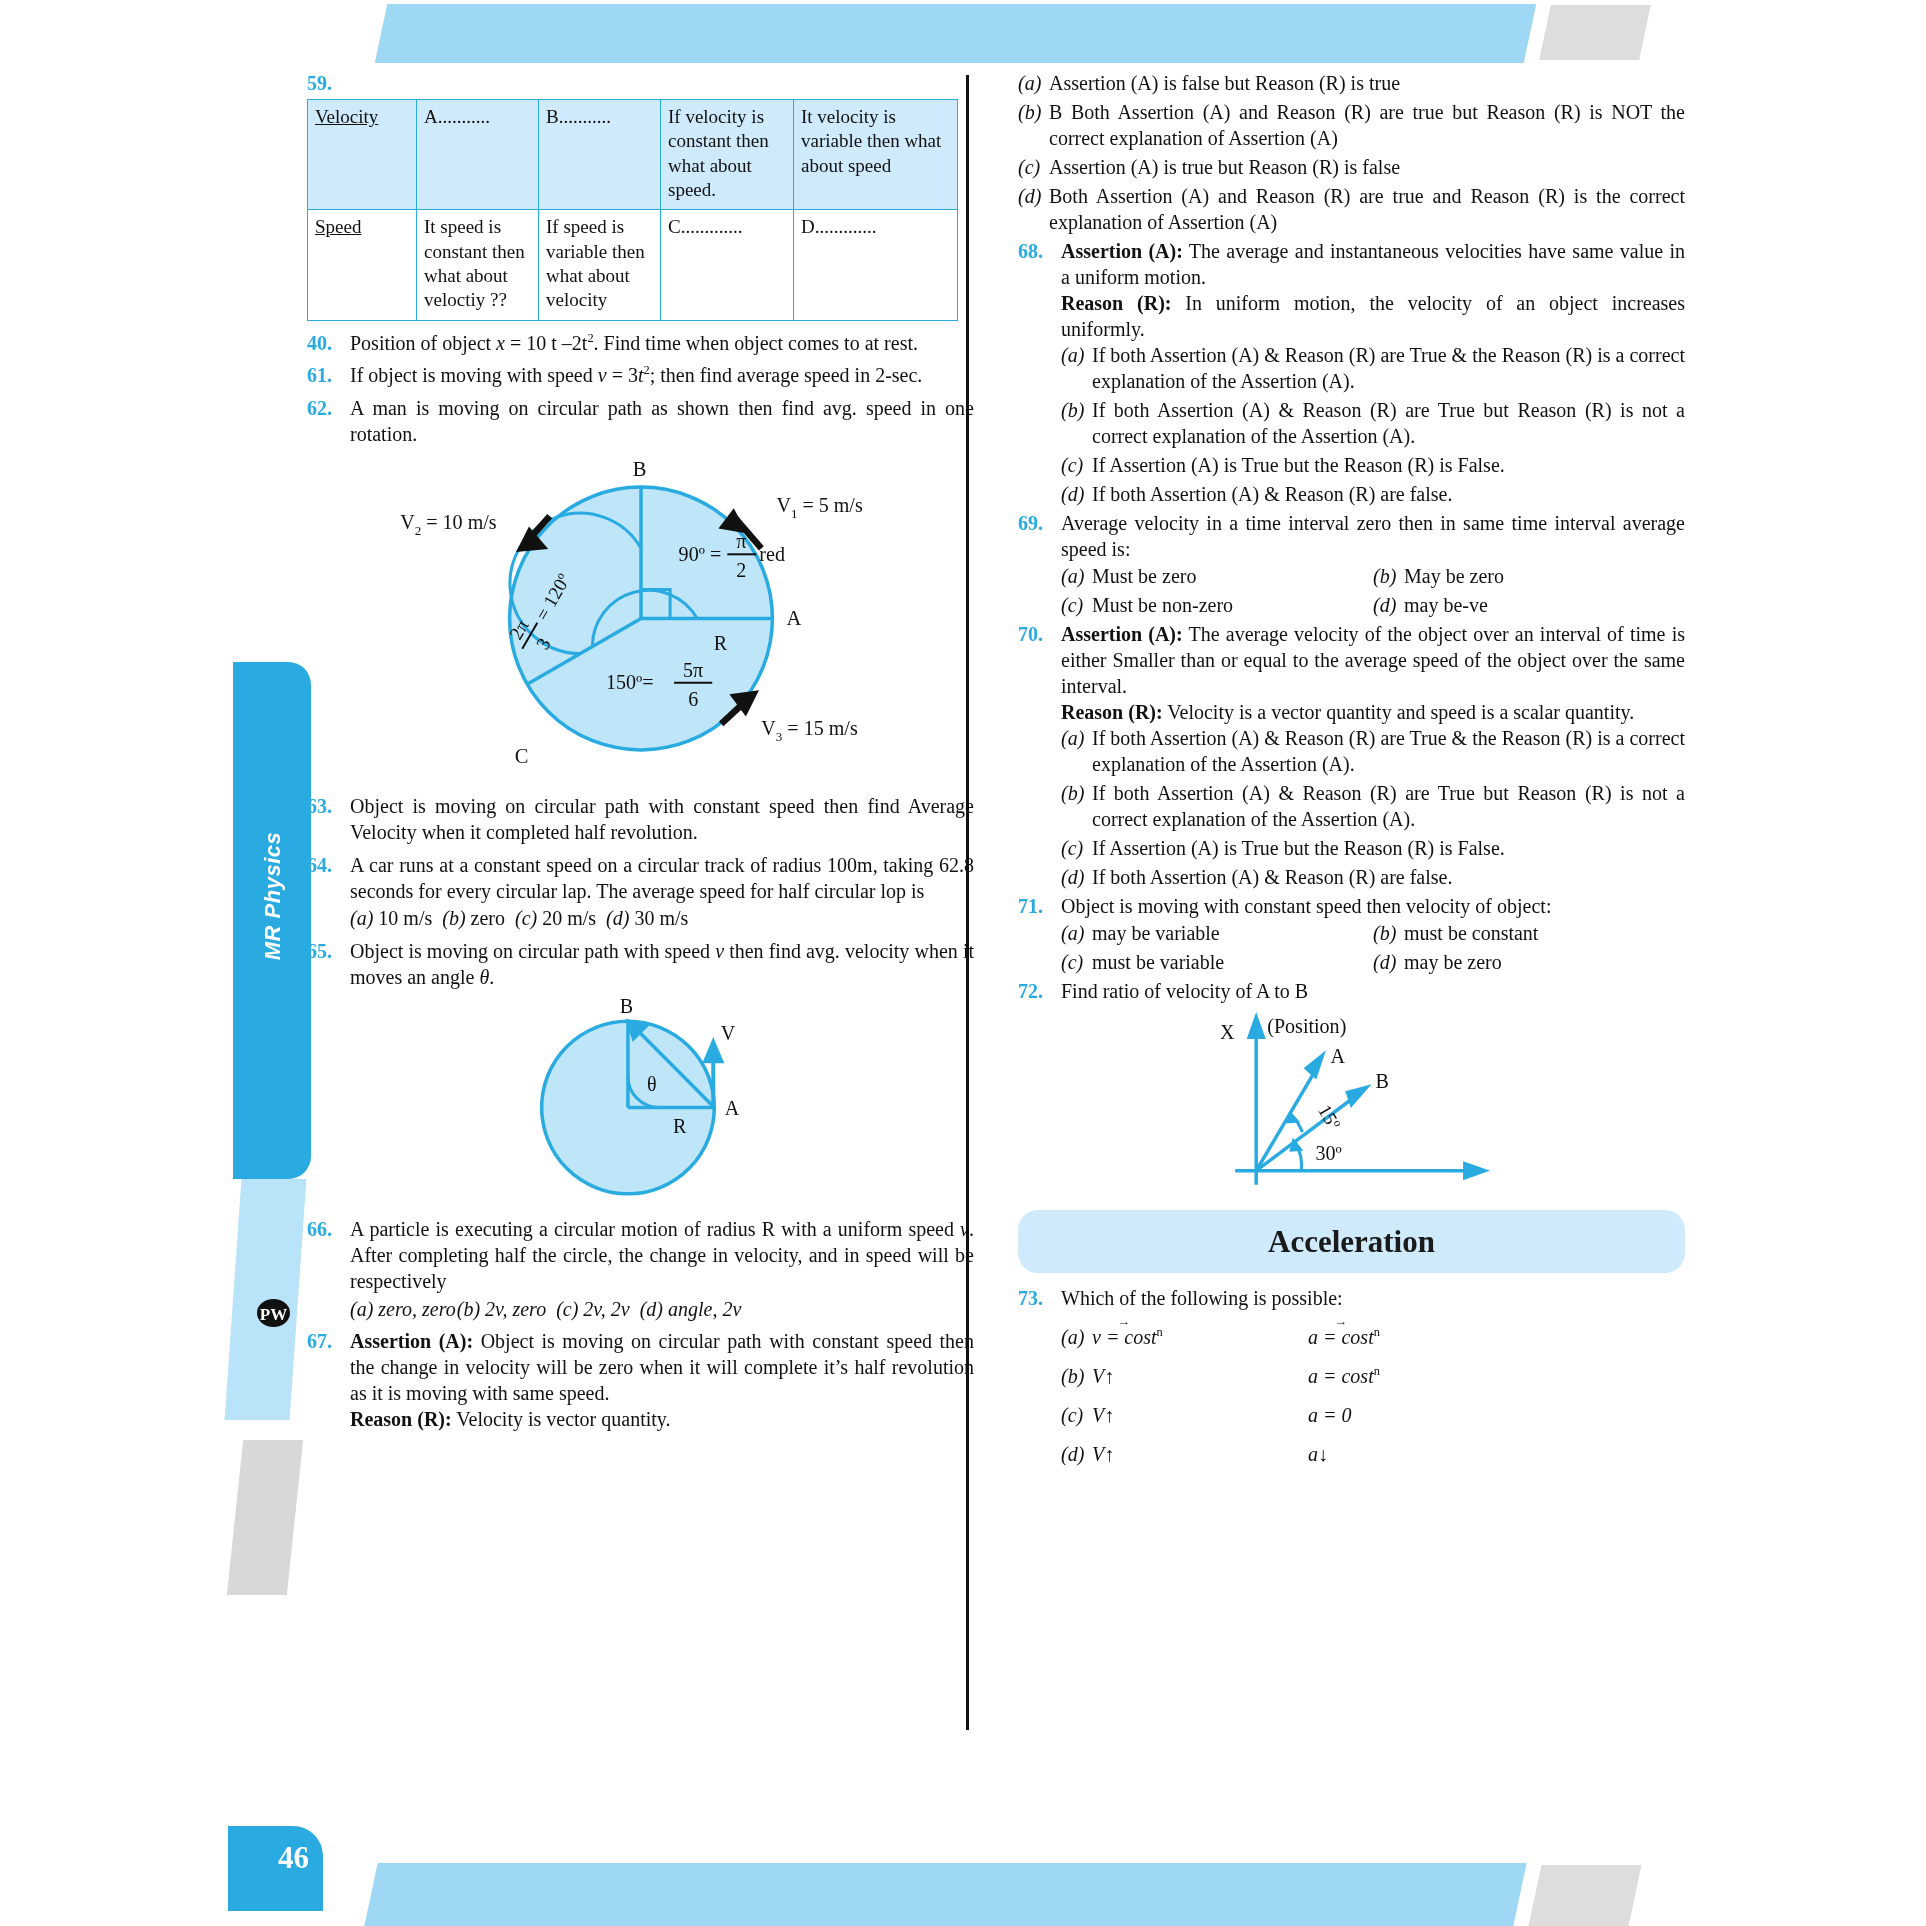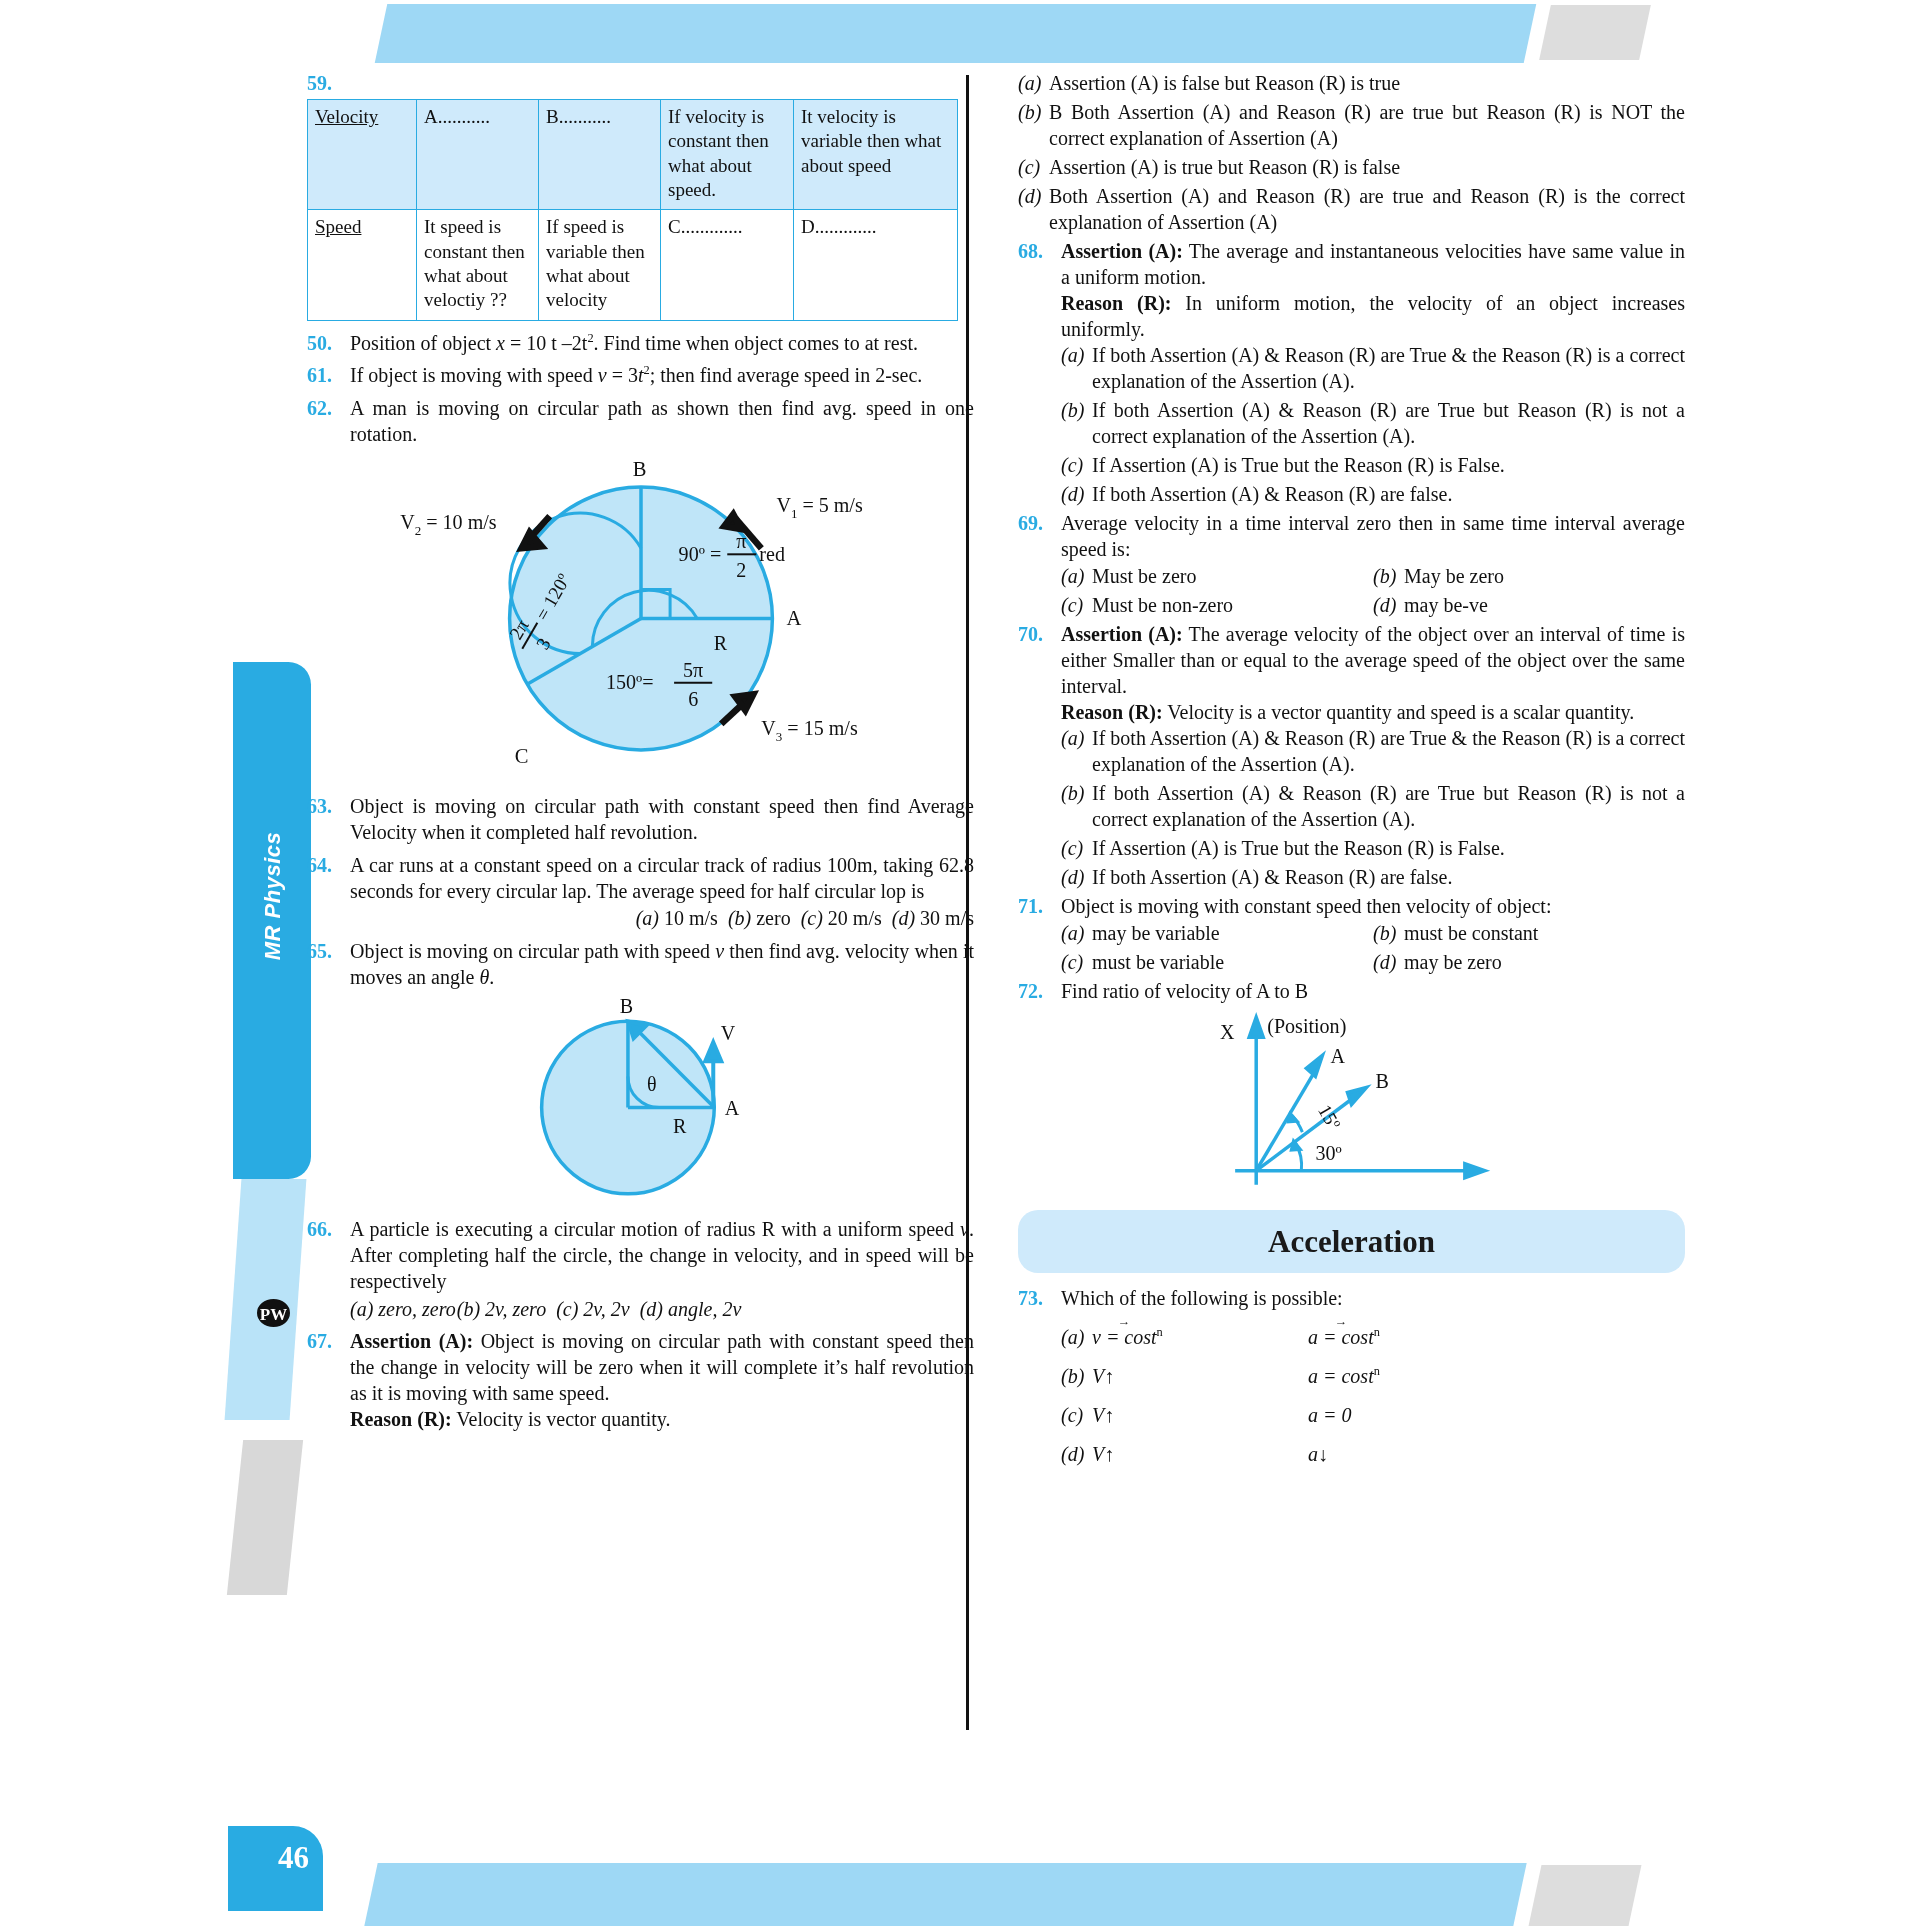--- a/index.html
+++ b/index.html
@@ -232,21 +232,21 @@
         <td class="c2">It speed is constant then what about veloctiy ??</td>
         <td class="c3">If speed is variable then what about velocity</td>
         <td class="c4">C.............</td>
         <td class="c5">D.............</td>
       </tr>
     </tbody>
       </table>
   </div>
 
   <div class="q">
-    <div class="qnum">50.</div>
+    <div class="qnum">40.</div>
     <div class="qbody">
       <span>Position of object </span><i>x</i><span> = 10 t –2t</span><sup>2</sup><span>. Find time when object comes to at rest.</span>
     </div>
   </div>
 
   <div class="q">
     <div class="qnum">61.</div>
     <div class="qbody">
       <span>If object is moving with speed </span><i>v</i><span> = 3</span><i>t</i><sup>2</sup><span>; then find average speed in 2-sec.</span>
     </div>
@@ -333,21 +333,21 @@
   <div class="q">
     <div class="qnum">63.</div>
     <div class="qbody">Object is moving on circular path with constant speed then find Average Velocity when it completed half revolution.</div>
   </div>
 
   <div class="q" style="display:block;">
     <div style="display:flex;">
       <div class="qnum">64.</div>
       <div class="qbody">A car runs at a constant speed on a circular track of radius 100m, taking 62.8 seconds for every circular lap. The average speed for half circular lop is</div>
     </div>
-    <div class="opts-inline" style="margin-left:43px;justify-content:flex-end;">
+    <div class="opts-inline" style="margin-left:43px;">
       <span><i>(a)</i>&nbsp;<span>10 m/s</span></span>
       <span><i>(b)</i>&nbsp;<span>zero</span></span>
       <span><i>(c)</i>&nbsp;<span>20 m/s</span></span>
       <span><i>(d)</i>&nbsp;<span>30 m/s</span></span>
     </div>
   </div>
 
   <div class="q">
     <div class="qnum">65.</div>
     <div class="qbody">

